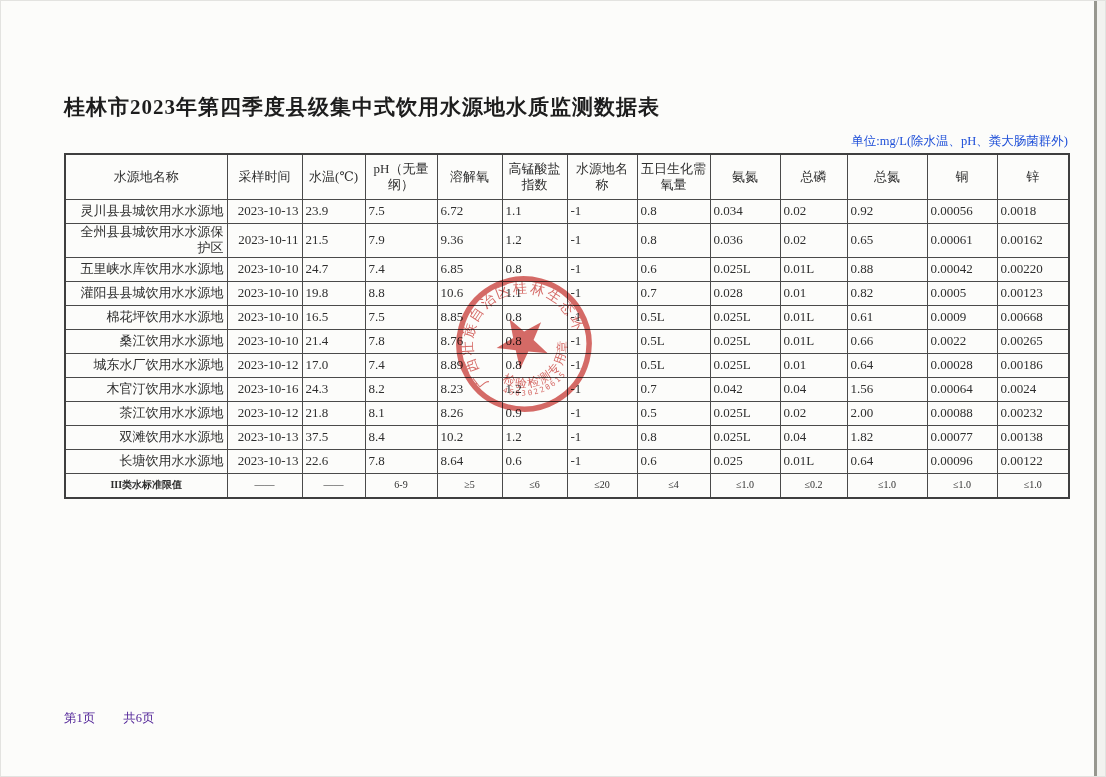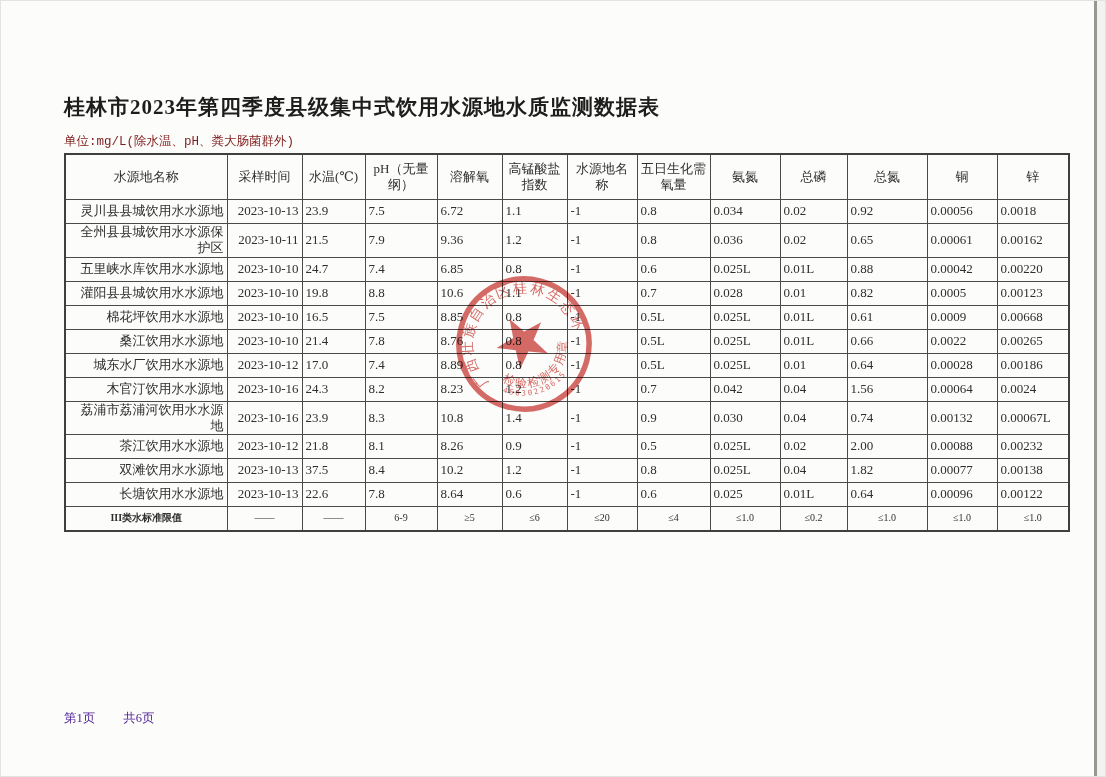--- a/index.html
+++ b/index.html
@@ -18,21 +18,21 @@
     background:#f2f2ef;
     border-left:3px solid #97978f;
   }
   .doc-title {
     position:absolute; left:63px; top:92px; width:1004px;
     text-align:left; font-size:21px; font-weight:bold;
     letter-spacing:1px; color:#1d1d1d;
   }
   .unit-note {
     position:absolute; left:63px; top:132px; width:1004px;
-    font-size:12.5px; color:#7f1d1d;font-family:Liberation Mono, monospace;
+    text-align:right; font-size:12.5px; color:#1d4ed8;
   }
   table.monitor {
     position:absolute; left:63px; top:152px;
     width:1004px; border-collapse:collapse; table-layout:fixed;
     border:2px solid #3f3f3f;
   }
   table.monitor th, table.monitor td {
     border:1px solid #4a4a4a;
     font-size:13px; font-weight:normal;
     padding:0 3px; overflow:hidden;
@@ -213,35 +213,20 @@
           <td class="num">1.2</td>
           <td class="num">-1</td>
           <td class="num">0.7</td>
           <td class="num">0.042</td>
           <td class="num">0.04</td>
           <td class="num">1.56</td>
           <td class="num">0.00064</td>
           <td class="num">0.0024</td>
         </tr>
         <tr>
-          <td class="ctr">荔浦市荔浦河饮用水水源地</td>
-          <td class="ctr">2023-10-16</td>
-          <td class="num">23.9</td>
-          <td class="num">8.3</td>
-          <td class="num">10.8</td>
-          <td class="num">1.4</td>
-          <td class="num">-1</td>
-          <td class="num">0.9</td>
-          <td class="num">0.030</td>
-          <td class="num">0.04</td>
-          <td class="num">0.74</td>
-          <td class="num">0.00132</td>
-          <td class="num">0.00067L</td>
-        </tr>
-        <tr>
           <td class="ctr">茶江饮用水水源地</td>
           <td class="ctr">2023-10-12</td>
           <td class="num">21.8</td>
           <td class="num">8.1</td>
           <td class="num">8.26</td>
           <td class="num">0.9</td>
           <td class="num">-1</td>
           <td class="num">0.5</td>
           <td class="num">0.025L</td>
           <td class="num">0.02</td>

